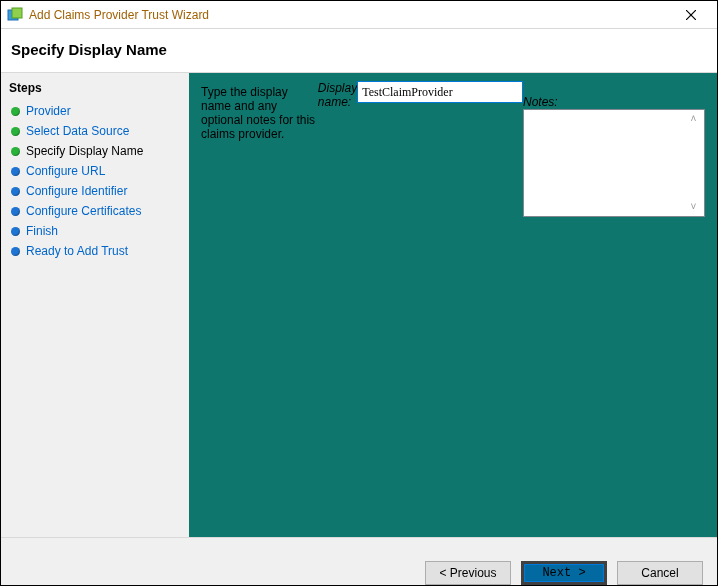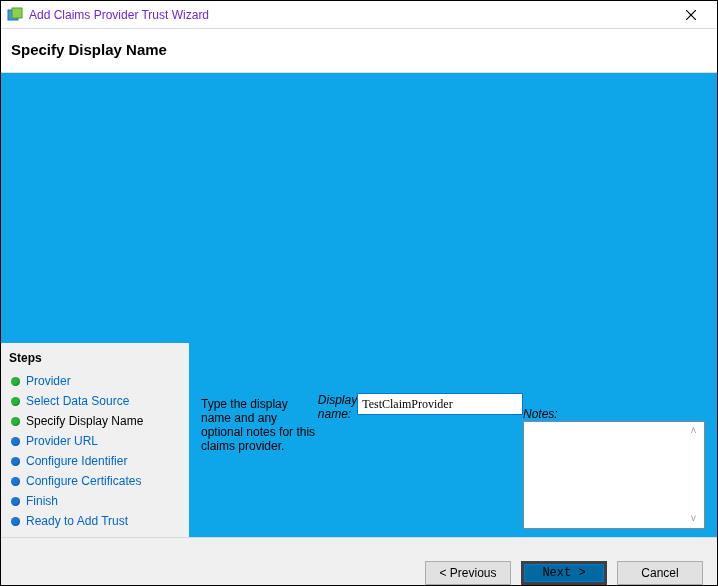--- a/index.html
+++ b/index.html
@@ -24,44 +24,43 @@
     border-bottom: 1px solid #d9d9d9;
   }
   .titlebar .app-icon {
     width: 16px; height: 16px;
     display: inline-flex; align-items: center; justify-content: center;
     margin-right: 6px;
   }
   .titlebar .title {
     flex: 1;
     font-size: 12px;
-    color: #6d28d9;
+    color: #a16207;
   }
   .titlebar .close {
     width: 40px; height: 28px;
     display: flex; align-items: center; justify-content: center;
     cursor: pointer;
   }
   .header {
     background: #fff;
     padding: 12px 10px 14px 10px;
     border-bottom: 1px solid #d9d9d9;
   }
   .header h1 {
     margin: 0;
     font-size: 15px;
     font-weight: bold;
     color: #000;
   }
   .body {
     flex: 1;
     display: flex;
-    background: #0ea5e9;
+    background: #0f766e;
     min-height: 0;
-    align-items: flex-end;
   }
   .sidebar {
     width: 188px;
     padding: 6px 8px;
     background: #f0f0f0;
   }
   .sidebar .steps-title {
     font-weight: bold;
     font-size: 12px;
     padding: 2px 0 6px 0;
@@ -207,21 +206,21 @@
     <div class="step">
       <span class="bullet green"></span>
       <span class="label">Select Data Source</span>
     </div>
     <div class="step current">
       <span class="bullet green"></span>
       <span class="label">Specify Display Name</span>
     </div>
     <div class="step">
       <span class="bullet blue"></span>
-      <span class="label">Provider URL</span>
+      <span class="label">Configure URL</span>
     </div>
     <div class="step">
       <span class="bullet blue"></span>
       <span class="label">Configure Identifier</span>
     </div>
     <div class="step">
       <span class="bullet blue"></span>
       <span class="label">Configure Certificates</span>
     </div>
     <div class="step">

